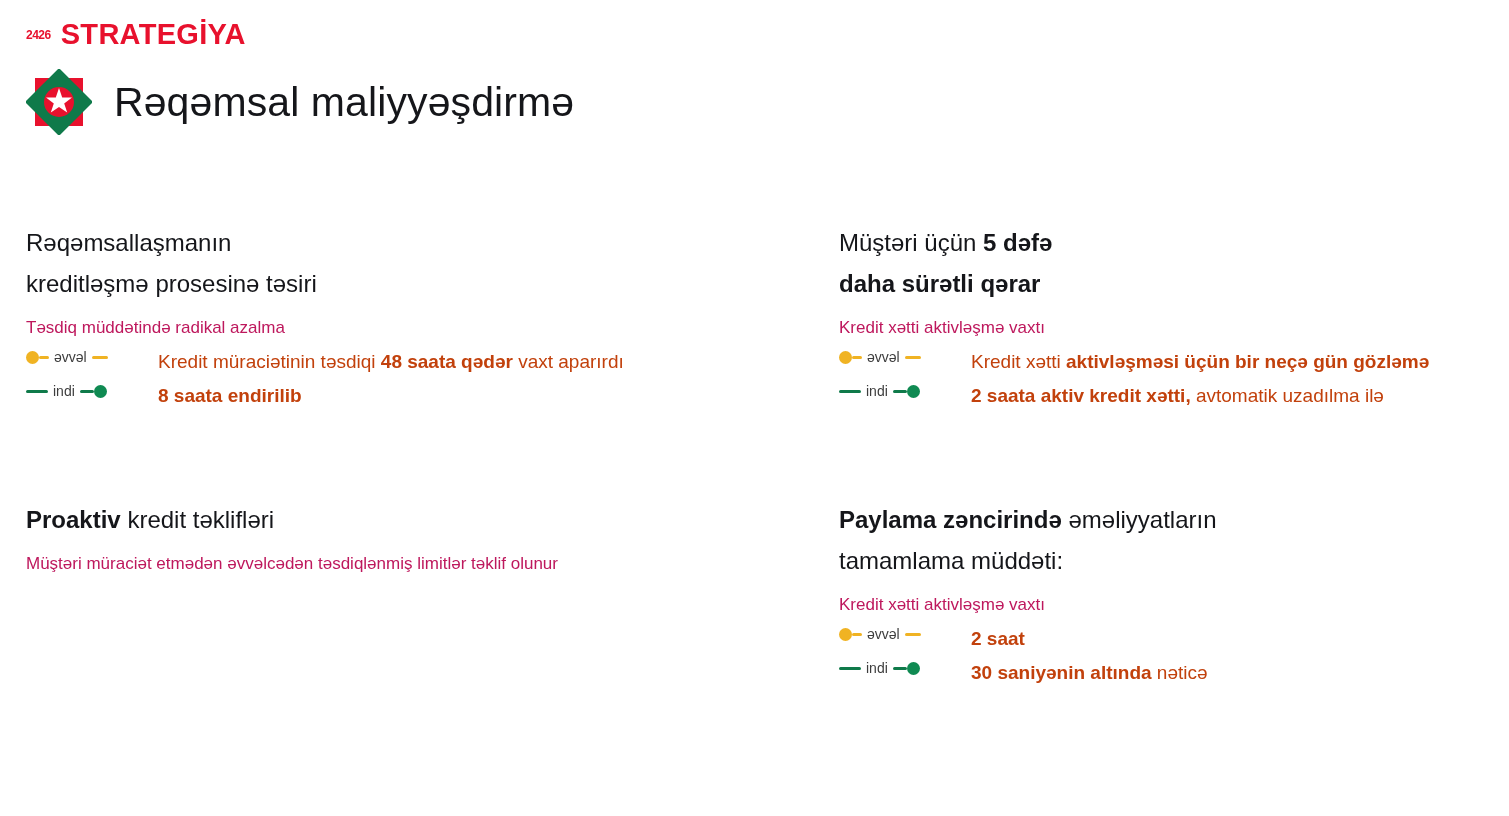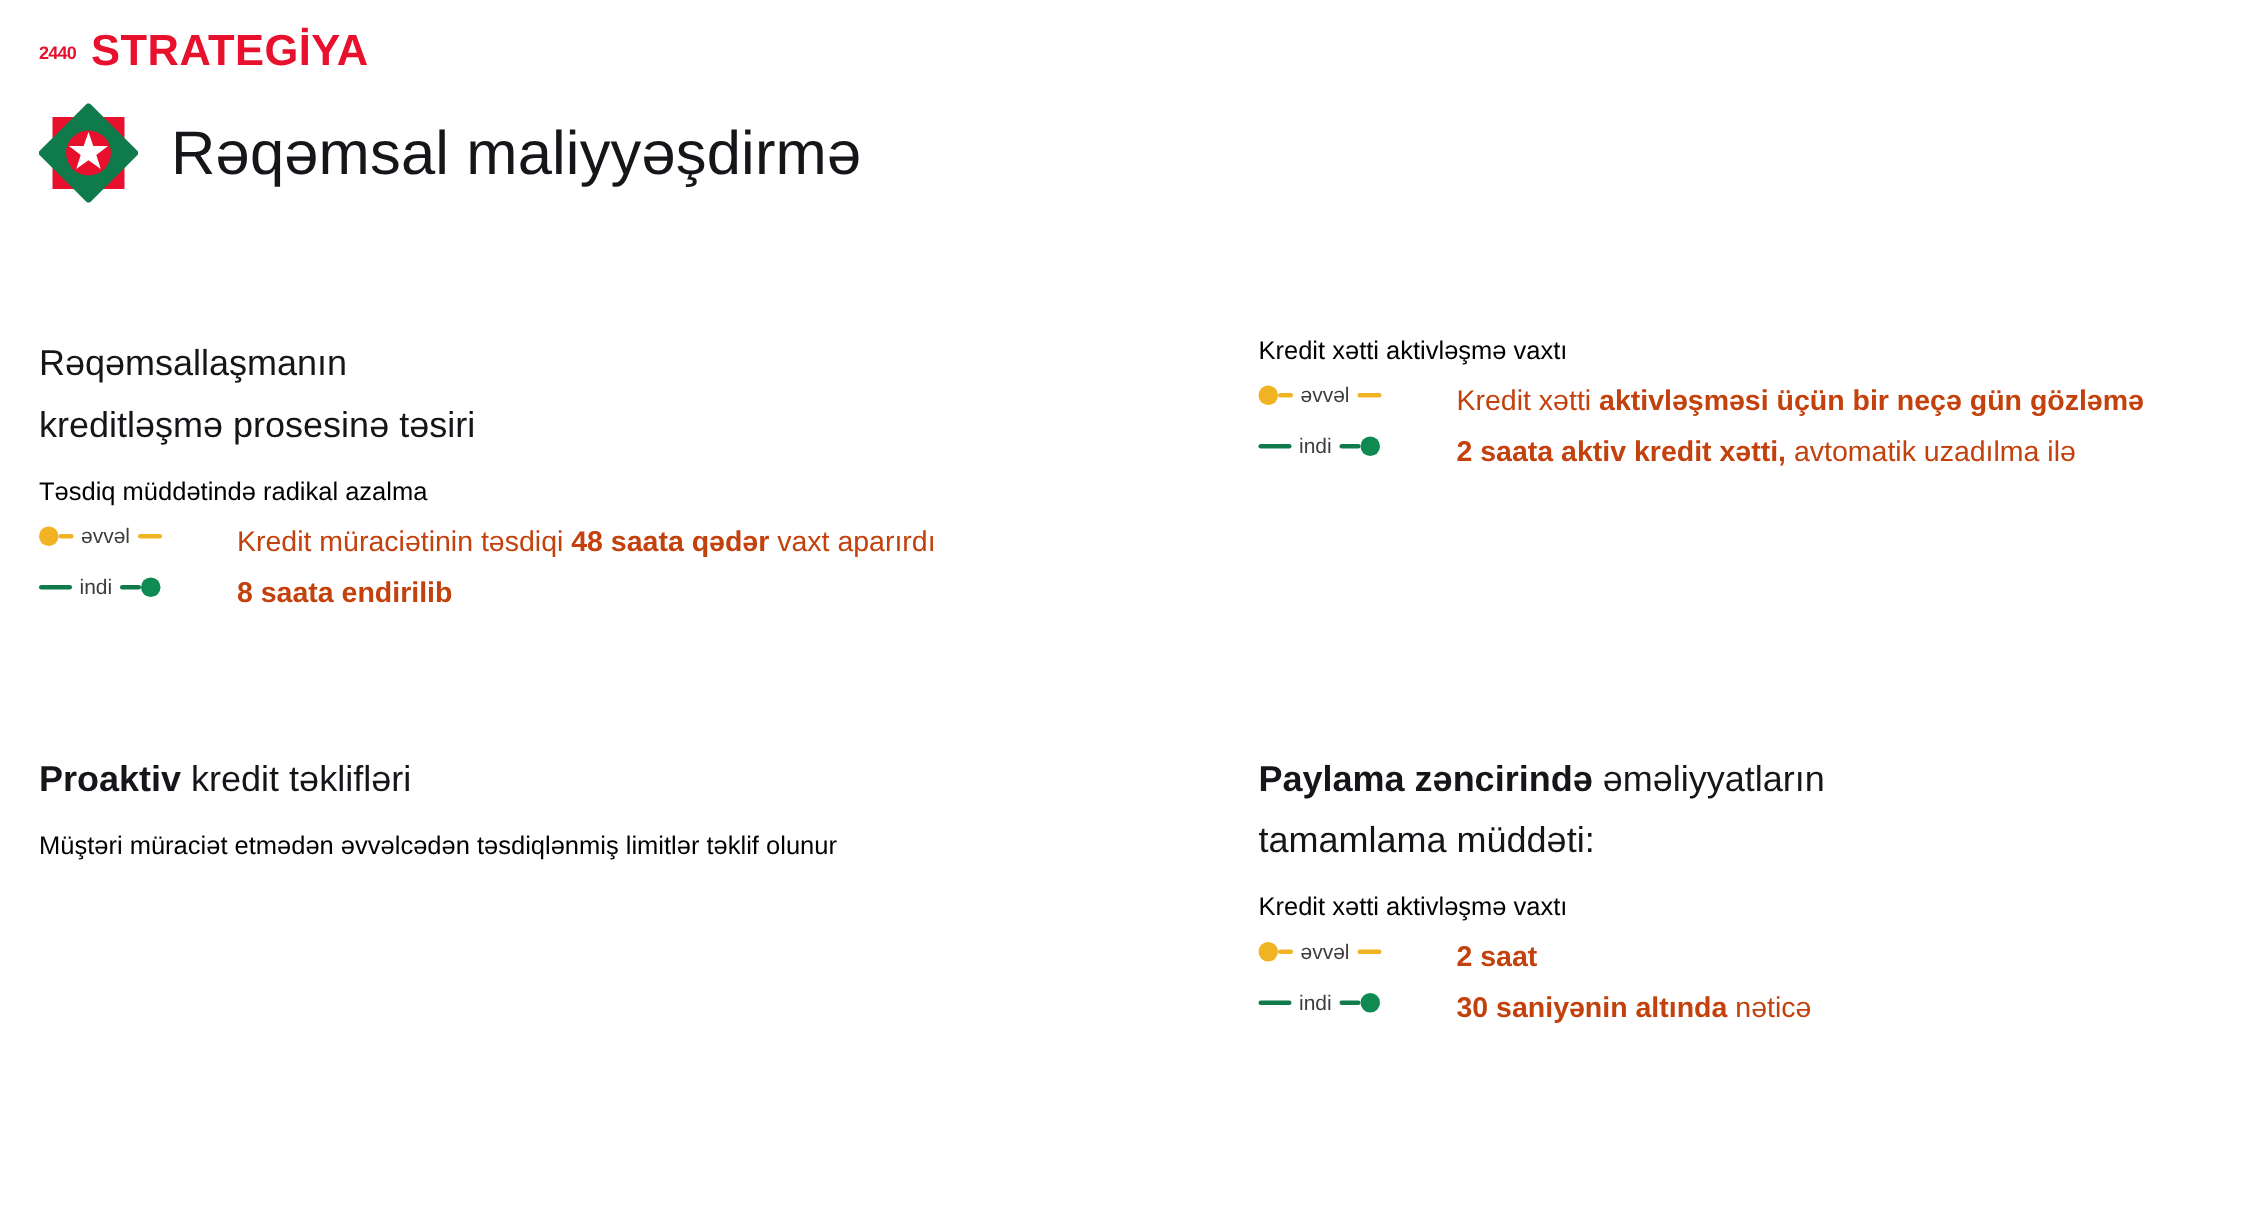--- a/index.html
+++ b/index.html
@@ -90,21 +90,21 @@
     line-height: 41px;
     font-weight: 400;
     color: #15161a;
     margin: 0 0 12px 0;
   }
   .card-title b { font-weight: 700; }
 
   .subtitle {
     font-size: 17px;
     line-height: 23px;
-    color: #000000;
+    color: #be185d;
     margin-bottom: 10px;
   }
 
   .legend-line {
     display: flex;
     align-items: flex-start;
     margin-bottom: 9px;
   }
   .legend-label {
     display: flex;
@@ -152,21 +152,21 @@
     color: #15161a;
   }
 </style>
 </head>
 <body>
 
 <div class="header">
   <div class="brand-row">
     <div class="brand-years">
       <span class="y1">24</span>
-      <span class="y2"><span>40</span></span>
+      <span class="y2"><span>26</span></span>
     </div>
     <div class="brand-title">STRATEGİYA</div>
   </div>
 
   <div class="title-row">
     <div class="logo-mark">
       <svg width="66" height="66" viewBox="0 0 66 66" aria-hidden="true">
         <g transform="translate(33,33)">
           <rect x="-24" y="-24" width="48" height="48" fill="#e8112d"></rect>
           <rect x="-24" y="-24" width="48" height="48" fill="#0f7a4a" transform="rotate(45)"></rect>
@@ -204,20 +204,21 @@
           <span class="dash green" style="width:22px;"></span>
           <span class="legend-text">indi</span>
           <span class="dash green" style="width:14px;"></span>
           <span class="dot green"></span>
         </span>
         <span class="legend-body"><b>8 saata endirilib</b></span>
       </div>
     </div>
 
     <div class="col right">
+      <div class="card-title">Müştəri üçün <b>5 dəfə<br>daha sürətli qərar</b></div>
       <div class="subtitle">Kredit xətti aktivləşmə vaxtı</div>
 
       <div class="legend-line">
         <span class="legend-label">
           <span class="dot amber"></span>
           <span class="dash amber" style="width:10px;"></span>
           <span class="legend-text">əvvəl</span>
           <span class="dash amber" style="width:16px;"></span>
         </span>
         <span class="legend-body">Kredit xətti <b>aktivləşməsi üçün bir neçə gün gözləmə</b></span>

